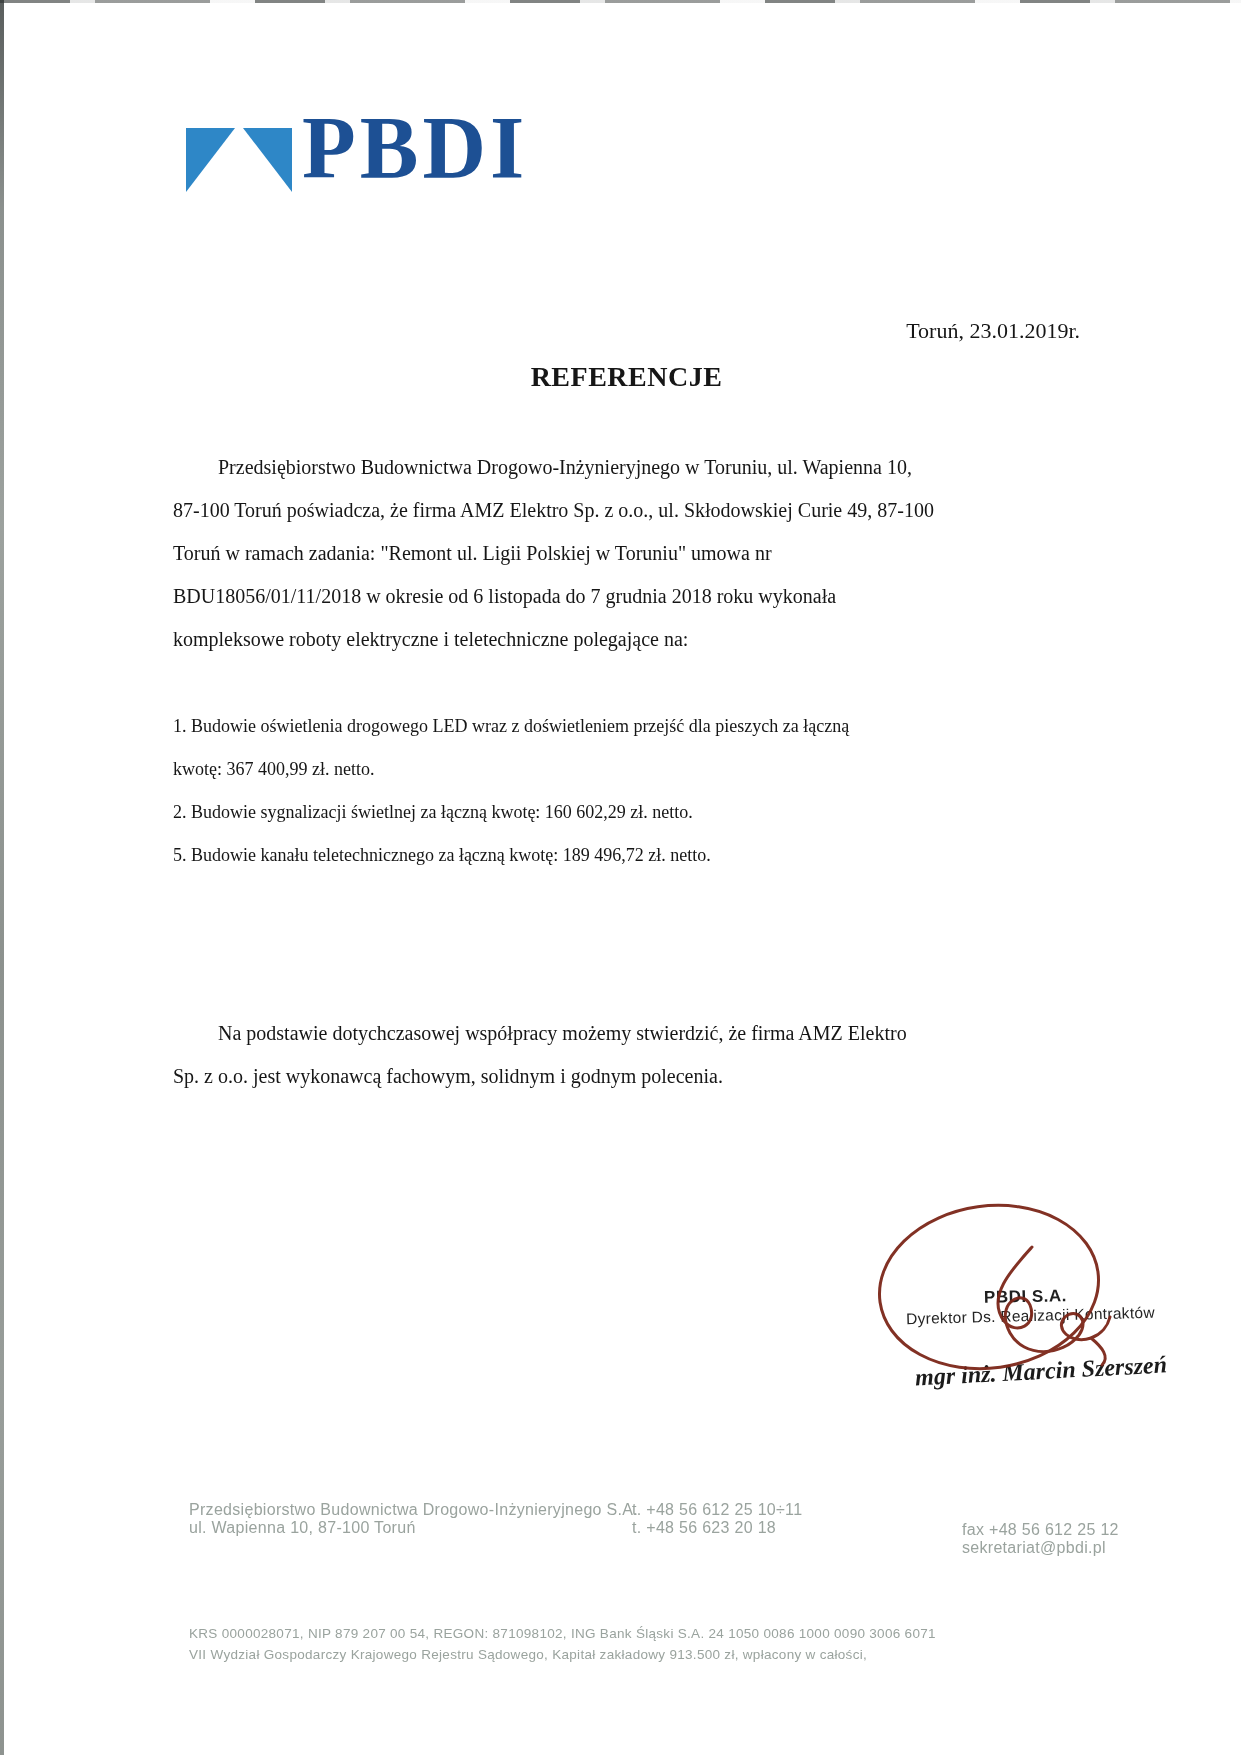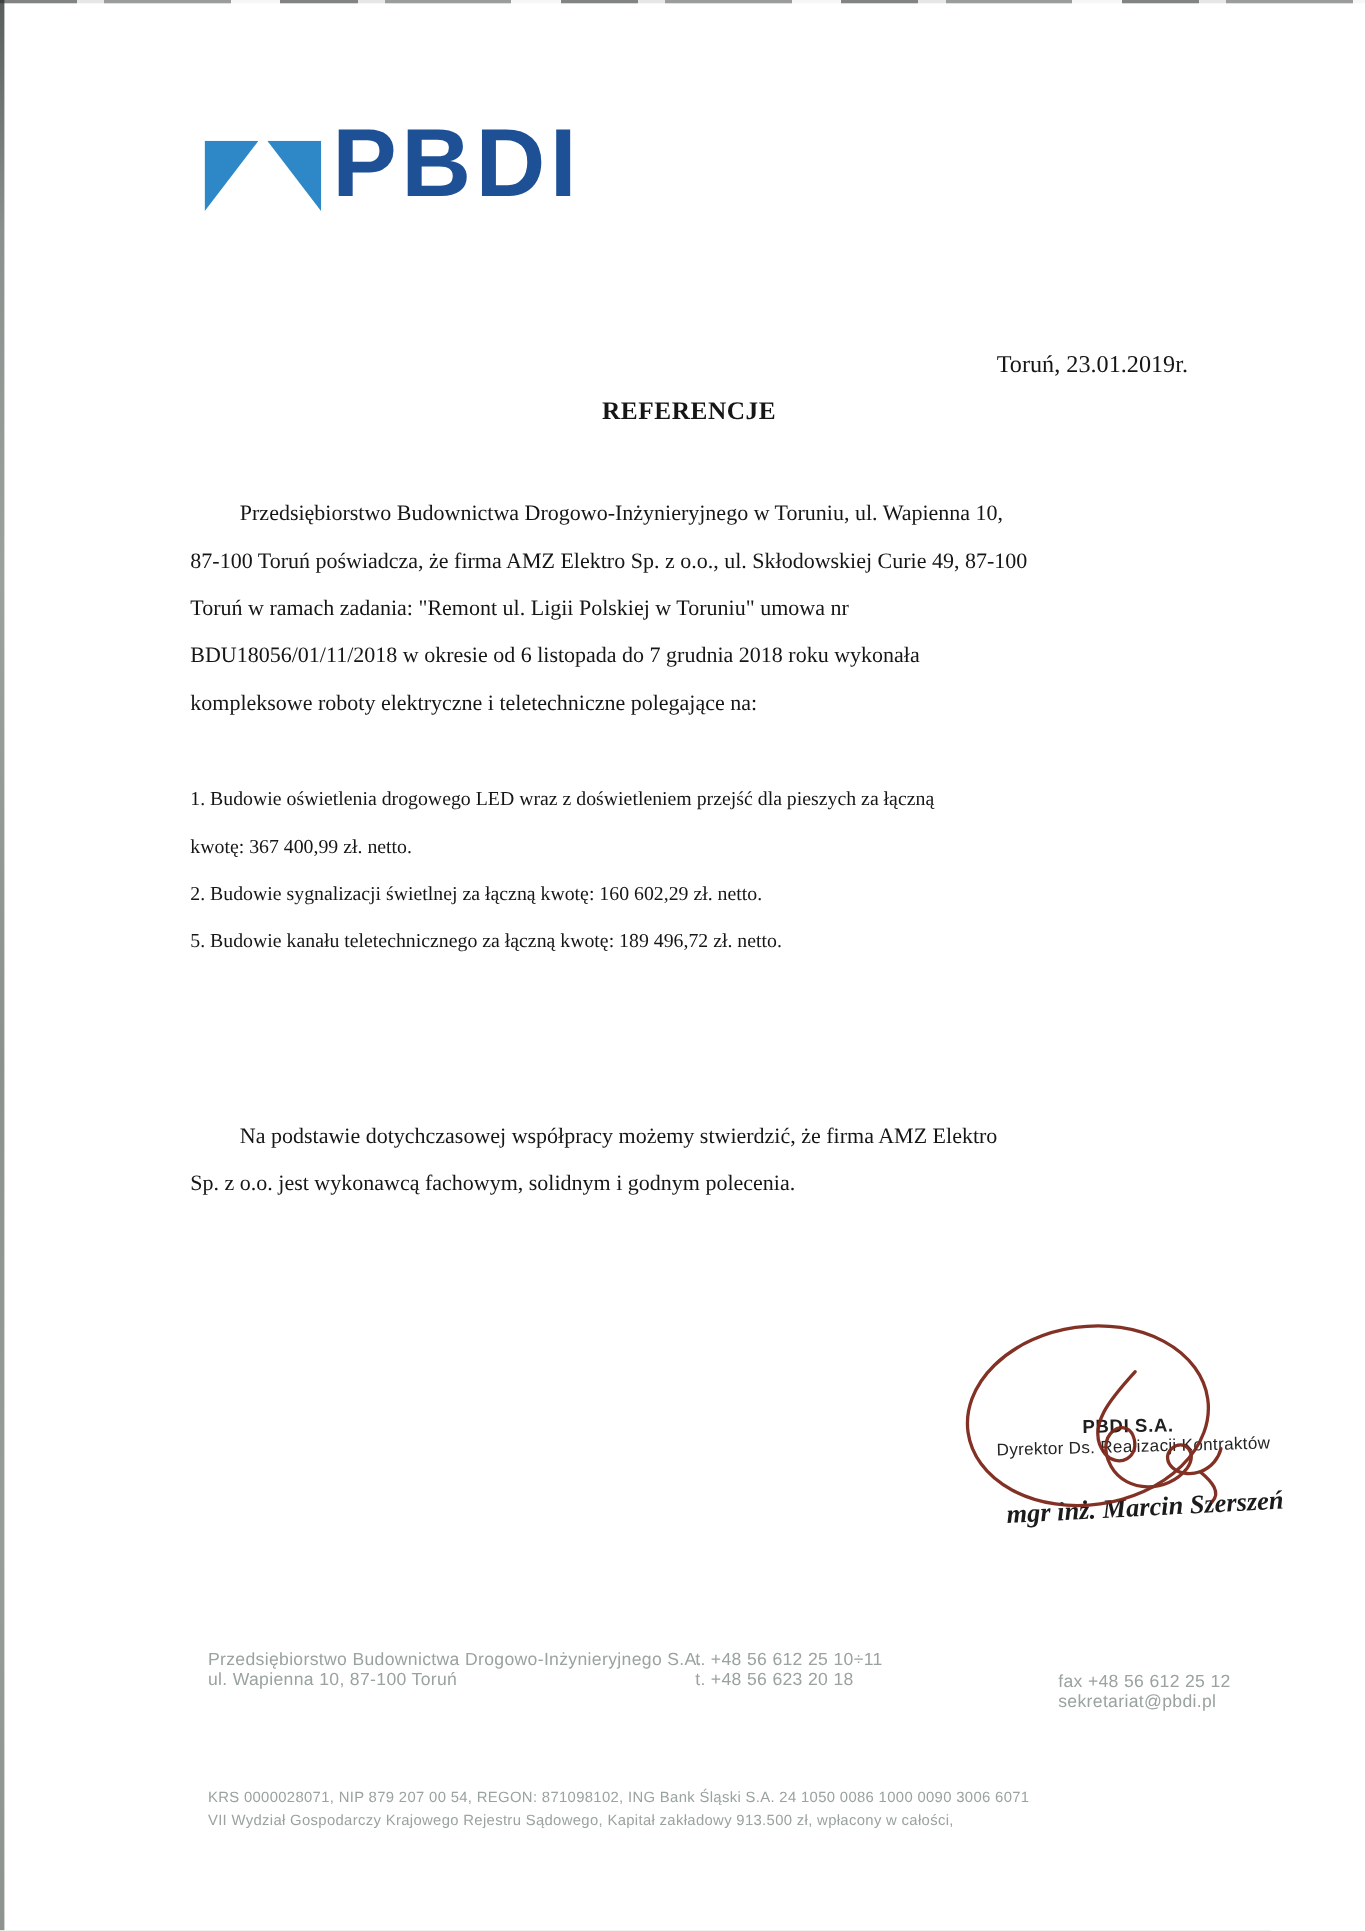--- a/index.html
+++ b/index.html
@@ -22,32 +22,32 @@
     background:repeating-linear-gradient(90deg,
       rgba(45,50,48,.75) 0 70px, rgba(45,50,48,.15) 70px 95px,
       rgba(45,50,48,.6) 95px 210px, rgba(45,50,48,.05) 210px 255px);
     opacity:.8;
   }
   
   .logo{position:absolute;left:186px;top:128px;display:flex;align-items:flex-start;}
   .logo-mark{display:block;}
   .logo-text{
     position:absolute;left:116px;top:-24px;
-    font-family:Liberation Sans, sans-serif;
+    font-family:Liberation Serif, serif;
     font-weight:700;font-size:88px;line-height:1;
     letter-spacing:4px;
   }
   
   .dateline{
     position:absolute;left:173px;top:318px;width:907px;
     text-align:right;font-size:22px;
   }
   .doc-title{
     position:absolute;left:173px;top:361px;width:907px;
-    text-align:center;font-weight:700;font-size:23px;letter-spacing:.5px;
+    text-align:center;font-weight:700;font-size:28px;letter-spacing:.5px;
   }
   .bodytext{font-size:20px;line-height:43px;white-space:pre-line;}
   .para1{position:absolute;left:173px;top:446px;width:907px;text-indent:45px;}
   .worklist{position:absolute;left:173px;top:705px;width:907px;}
   .worklist .item{font-size:18px;line-height:43px;white-space:pre-line;}
   .para2{position:absolute;left:173px;top:926px;width:907px;text-indent:45px;}
   .para3{position:absolute;left:173px;top:1012px;width:907px;text-indent:45px;}
   
   .stamp-company{
     position:absolute;left:984px;top:1287px;

